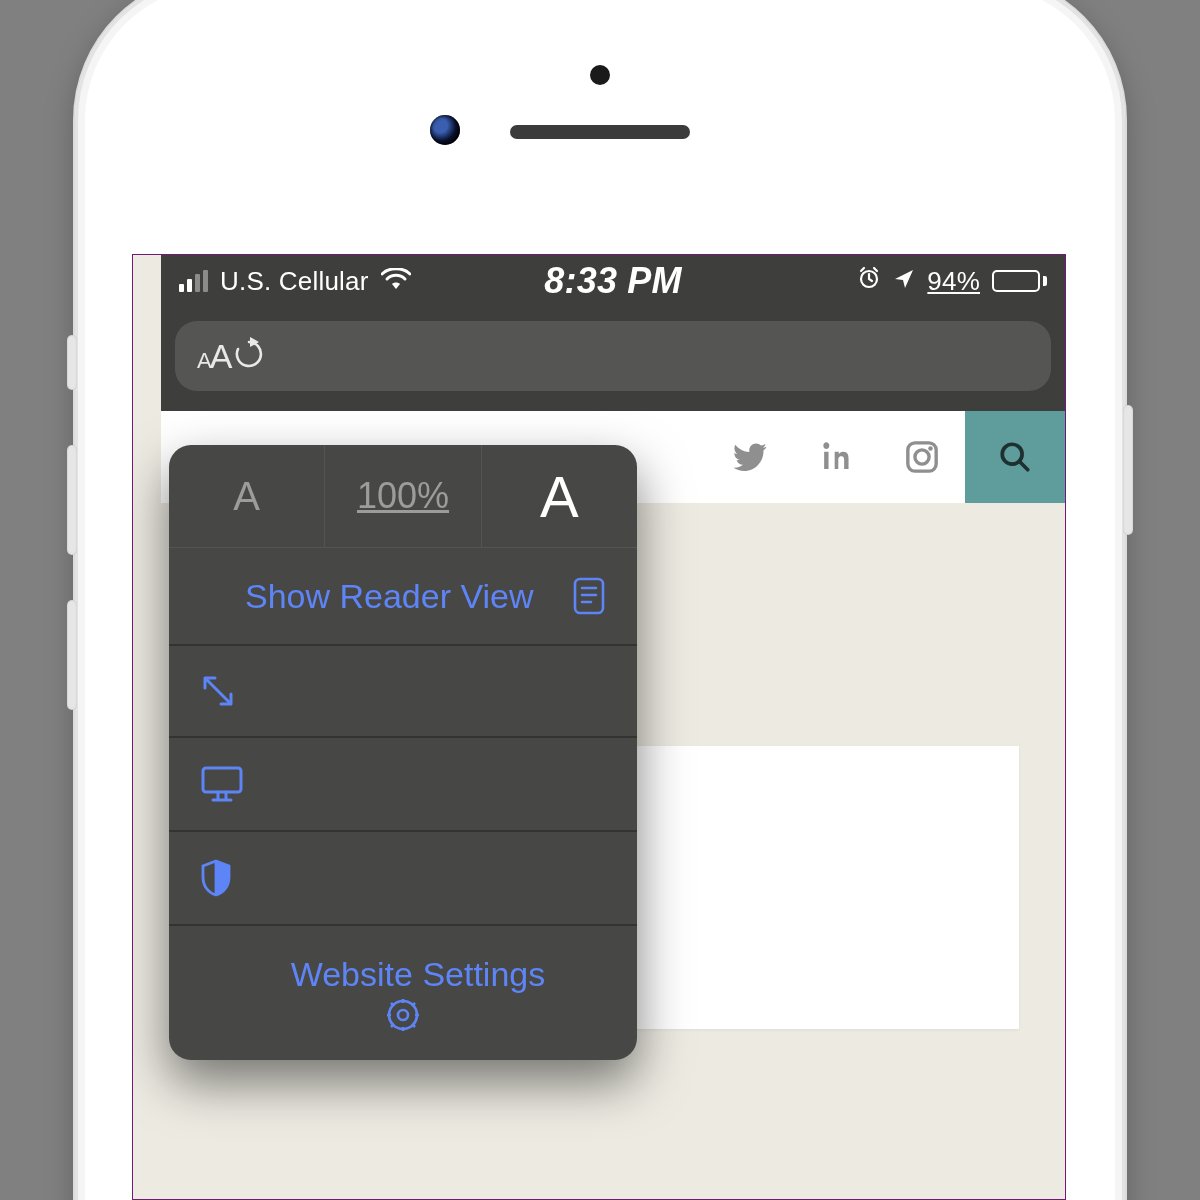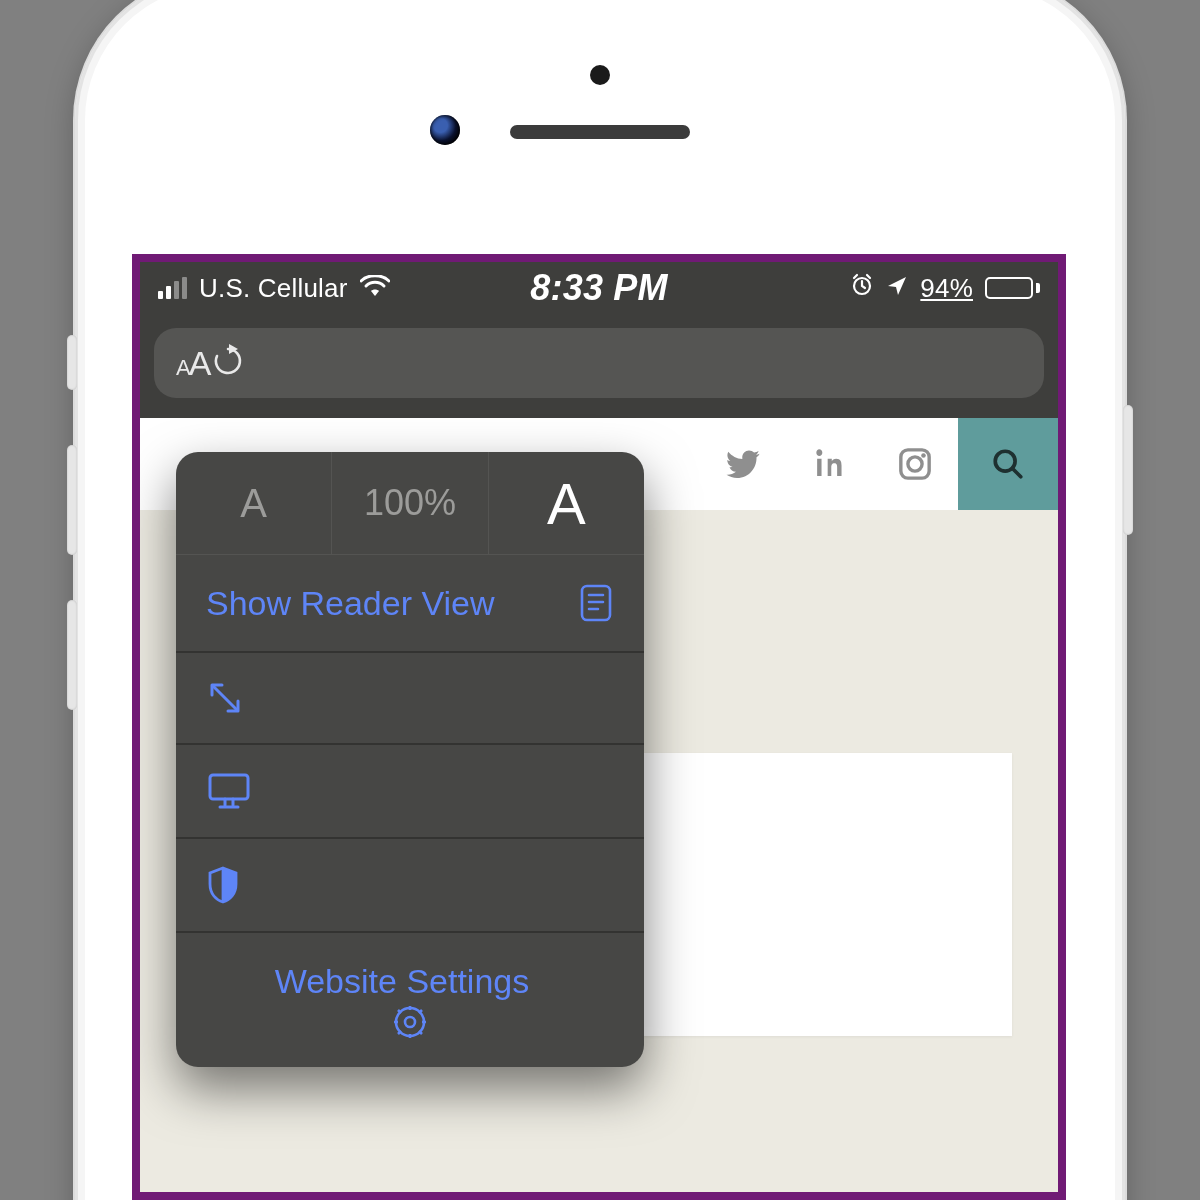--- a/index.html
+++ b/index.html
@@ -69,22 +69,23 @@
   }
 
   
   .screen {
     position: absolute;
     left: 132px;
     top: 254px;
     width: 934px;
     height: 946px; 
     background: #eceae1;
-    border: 8px solid #701a75;
+    border: 1px solid #701a75;
     overflow: hidden;
+    padding-left: 28px;
   }
 
   
   .statusbar {
     height: 52px;
     background: #3e3e3c;
     color: #fff;
     display: flex;
     align-items: center;
     padding: 0 18px;
@@ -217,33 +218,33 @@
     display:flex; align-items:stretch;
     border-bottom:1px solid rgba(255,255,255,.07);
   }
   .zoom-cell {
     flex:1; display:flex; align-items:center; justify-content:center;
     height:102px;
     border-right:1px solid rgba(255,255,255,.07);
   }
   .zoom-cell:last-child{border-right:0;}
   .zoom-small { color:#9c9c9a; font-size:40px; font-weight:400;}
-  .zoom-pct  { color:#9c9c9a; font-size:36px; font-weight:400;}
+  .zoom-pct  { color:#9c9c9a; font-size:36px; font-weight:400;text-decoration:underline;}
   .zoom-big  { color:#fff;    font-size:58px; font-weight:400;}
 
   .menu-item {
     display:flex; align-items:center; justify-content:space-between;
     padding: 26px 30px;
     border-bottom:2px solid rgba(0,0,0,.28);
     color:#5e85f7;
     font-size:34px;
     line-height:1.3;
   }
   .menu-item:last-child { border-bottom:0;flex-direction:column; }
-  .menu-item .mi-label { flex:1; padding-right:16px;}
+  .menu-item .mi-label { flex:1; padding-right:16px;margin-left:46px;}
   .menu-item svg { flex:0 0 auto; }
 
 </style>
 </head>
 <body>
 
 <div class="phone-frame">
   <div class="phone-inner"></div>
   <div class="side-button sb-left-1"></div>
   <div class="side-button sb-left-2"></div>

